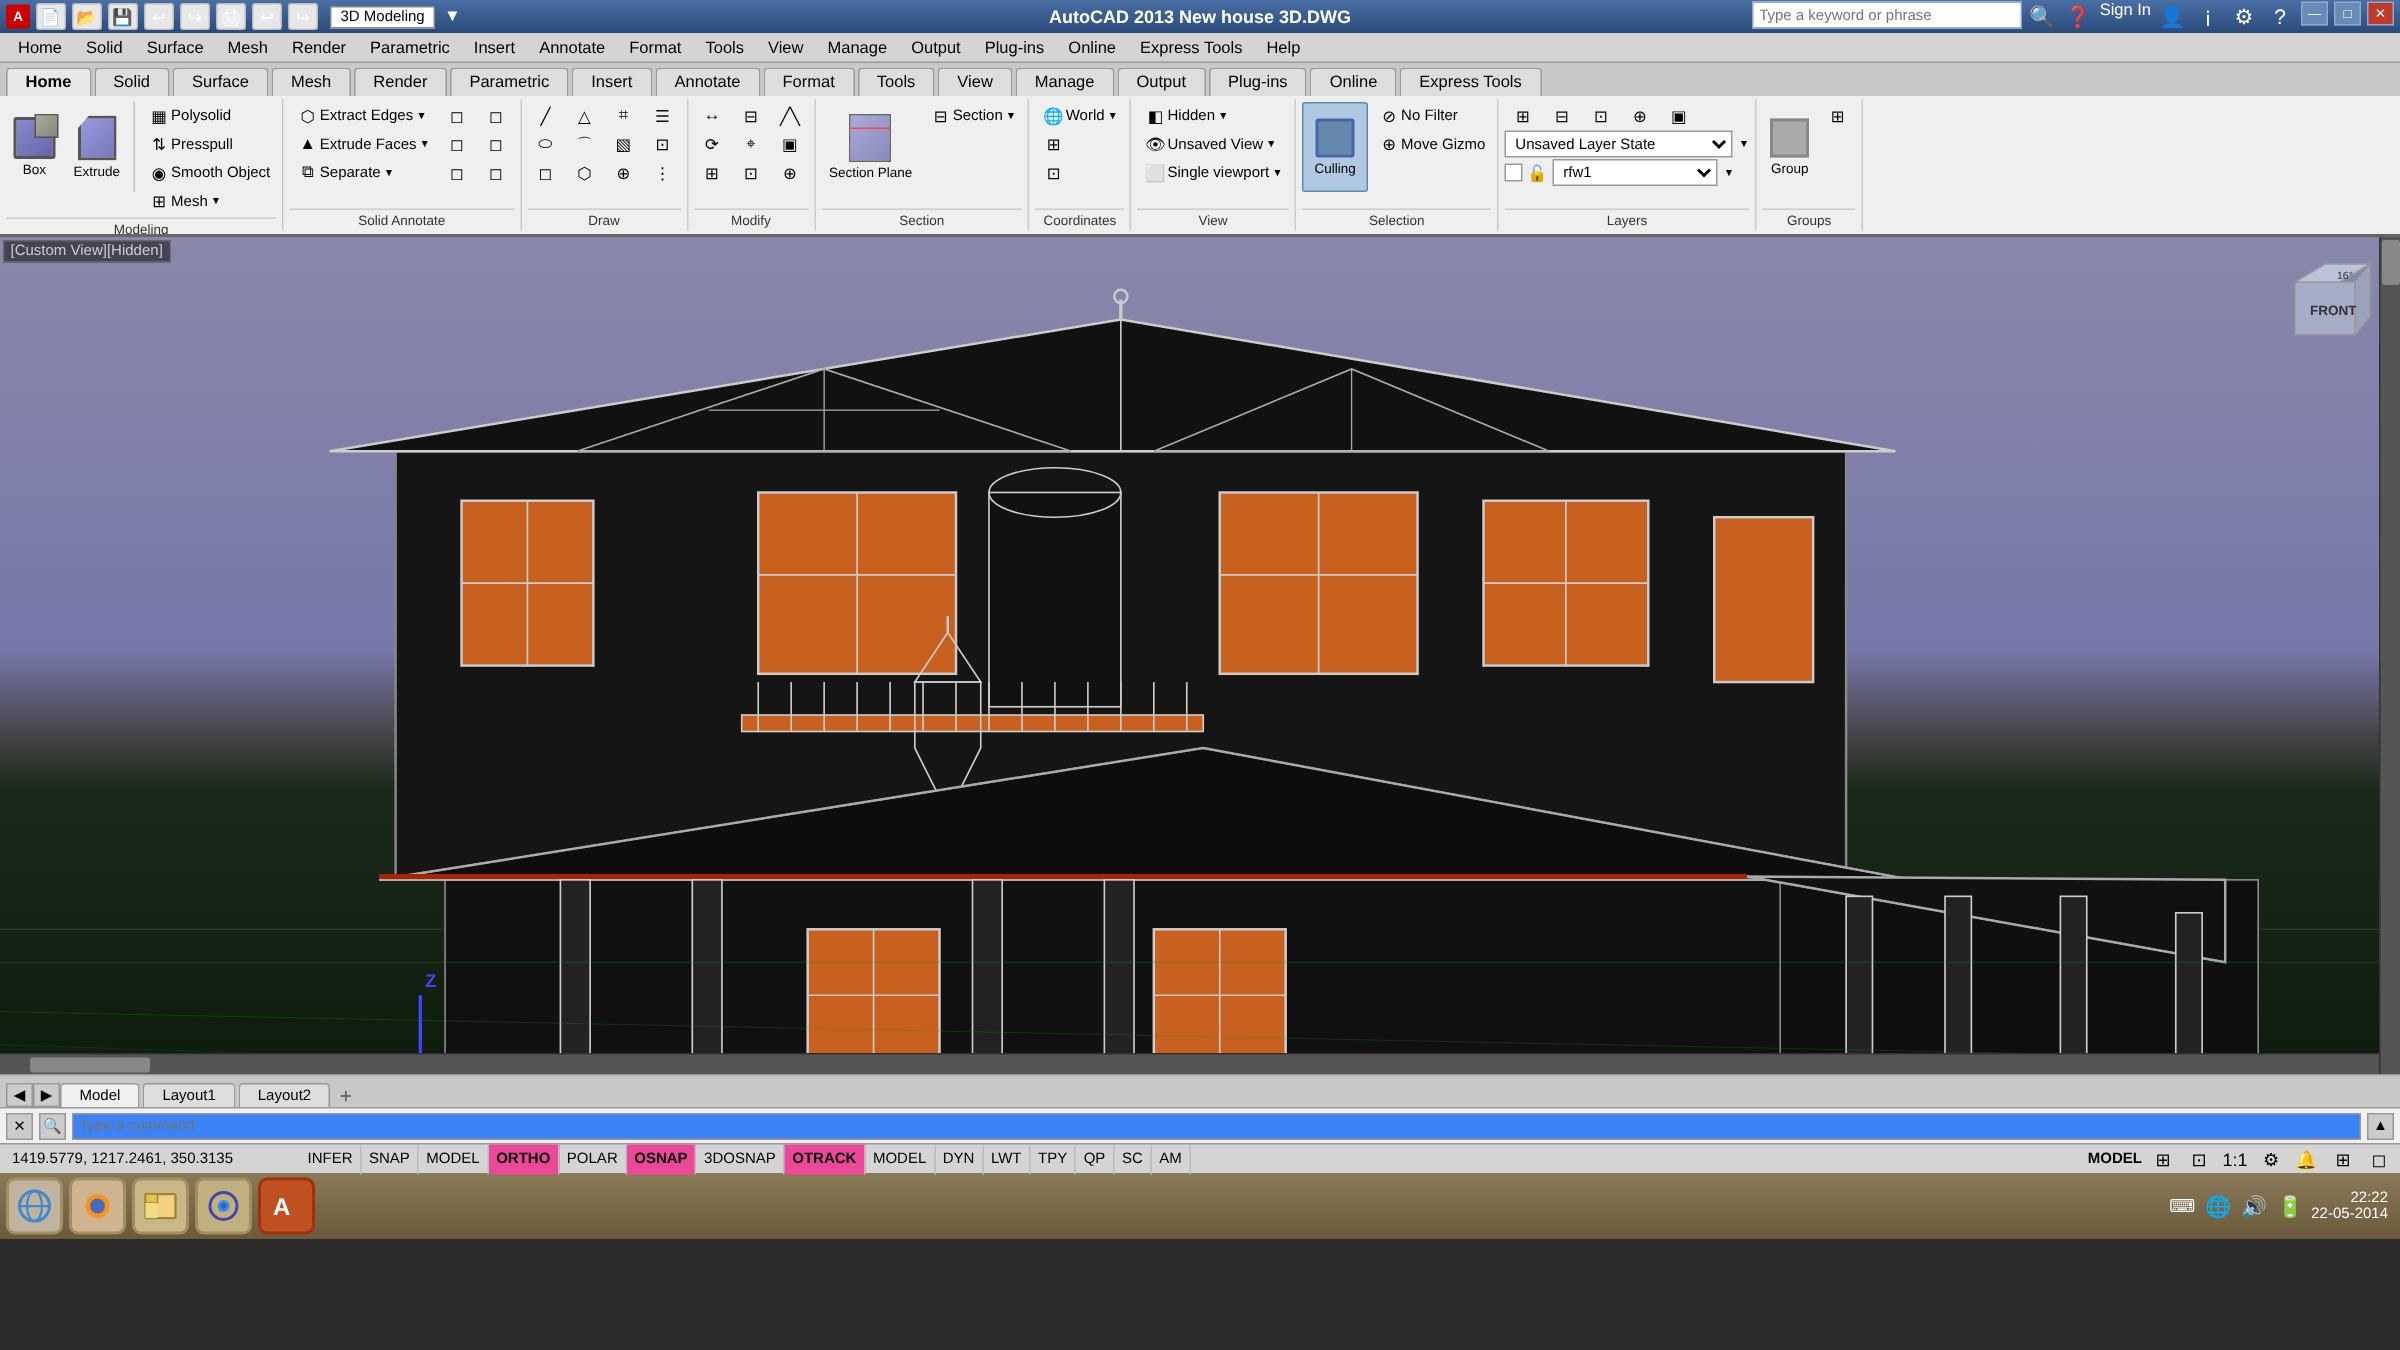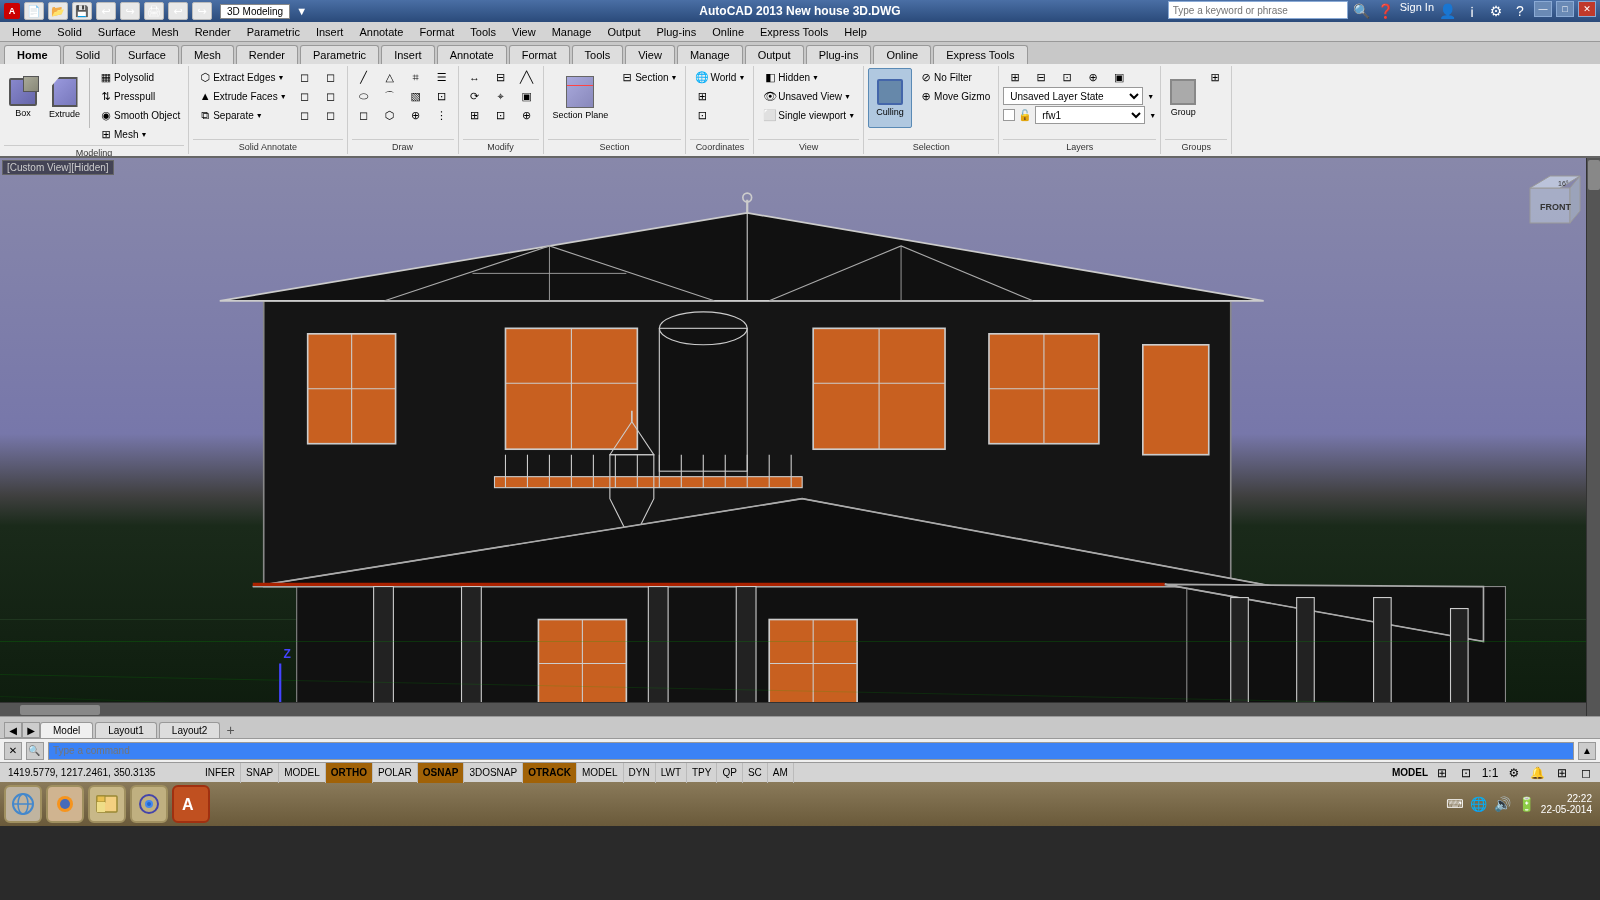--- a/index.html
+++ b/index.html
@@ -211,21 +211,21 @@
     .status-btn {
       padding: 0 5px;
       height: 20px;
       display: flex;
       align-items: center;
       font-size: 10px;
       cursor: pointer;
       border-right: 1px solid #bbb;
       white-space: nowrap;
     }
-    .status-btn.active { background: #a16207; font-weight: bold; }
+    .status-btn.active { background: #ec4899; font-weight: bold; }
     
     
     #layout-tabs {
       height: 22px;
       background: #c8c8c8;
       display: flex;
       align-items: flex-end;
       padding-left: 4px;
       border-top: 1px solid #999;
     }
@@ -669,21 +669,21 @@
                 <div class="small-icon">⊡</div>
               </div>
             <div class="ribbon-btn-sm">
                 <div class="small-icon">⊕</div>
               </div>
             <div class="ribbon-btn-sm">
                 <div class="small-icon">▣</div>
               </div>
           </div>
           <div style="display:flex;align-items:center;gap:2px;">
-            <select class="ribbon-select" style="width:140px;">
+            <select class="ribbon-select" style="width:152px;">
               <option>Unsaved Layer State</option>
             </select>
             <span class="dropdown-arrow">▼</span>
           </div>
           <div style="display:flex;align-items:center;gap:2px;">
             <div class="small-icon" style="width:12px;height:12px;background:#fff;border:1px solid #999;"></div>
             <div class="small-icon">🔓</div>
             <select class="ribbon-select" style="width:110px;">
               <option>rfw1</option>
             </select>

